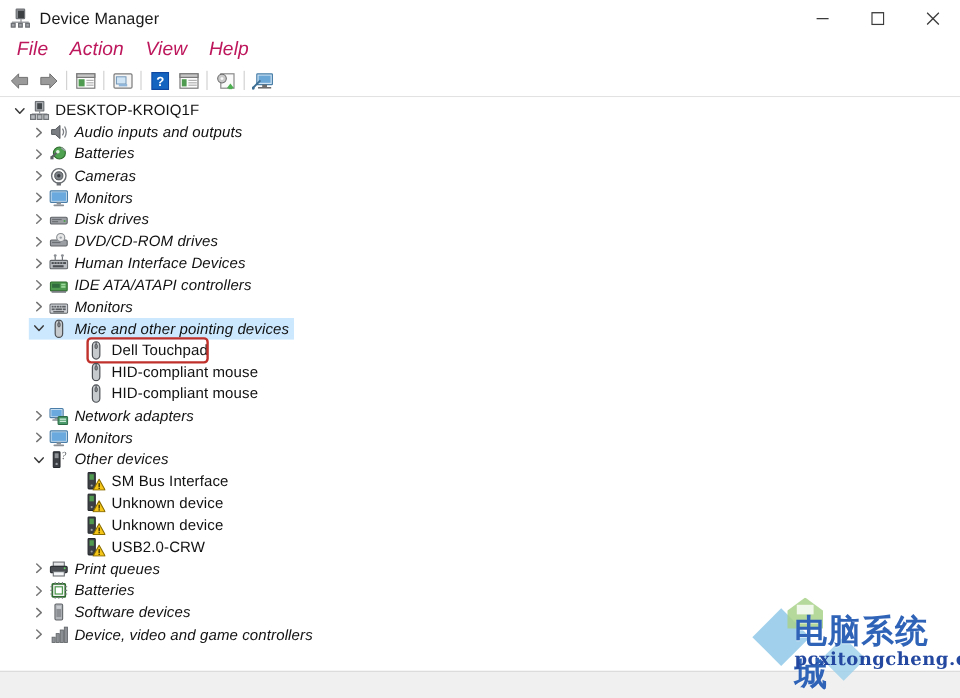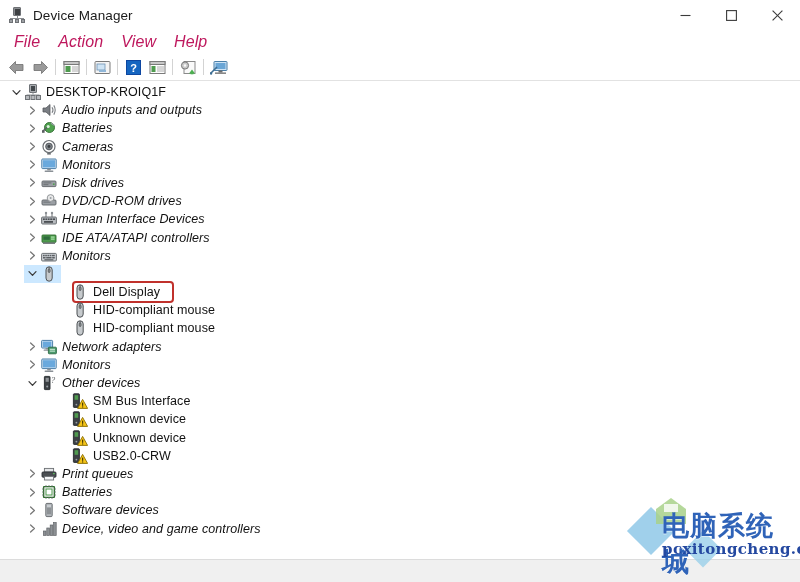--- a/index.html
+++ b/index.html
@@ -657,33 +657,34 @@
                 <path d="M1 2.6 L4.5 6.4 L8 2.6" fill="none" stroke="#3b3b3b" stroke-width="1.25" stroke-linecap="round" stroke-linejoin="round"></path>
               </svg>
             </span>
             <span class="dev-icon">
               <svg width="16" height="16" viewBox="0 0 16 16">
                 <rect x="5" y="0.8" width="6.2" height="14.4" rx="3.1" fill="#c6cacd" stroke="#4d5155" stroke-width="1"></rect>
                 <line x1="8.1" y1="1" x2="8.1" y2="6.4" stroke="#4d5155" stroke-width="0.9"></line>
                 <rect x="7.2" y="3" width="1.9" height="3.4" rx="0.9" fill="#8a8e92" stroke="#4d5155" stroke-width="0.7"></rect>
               </svg>
             </span>
+            <span class="dev-label">Mice and other pointing devices</span>
           </div>
         </div>
         <div class="row lvl2">
           <div class="rowhit">
             <span class="twisty"></span>
             <span class="dev-icon">
               <svg width="16" height="16" viewBox="0 0 16 16">
                 <rect x="5" y="0.8" width="6.2" height="14.4" rx="3.1" fill="#c6cacd" stroke="#4d5155" stroke-width="1"></rect>
                 <line x1="8.1" y1="1" x2="8.1" y2="6.4" stroke="#4d5155" stroke-width="0.9"></line>
                 <rect x="7.2" y="3" width="1.9" height="3.4" rx="0.9" fill="#8a8e92" stroke="#4d5155" stroke-width="0.7"></rect>
               </svg>
             </span>
-            <span class="dev-label">Dell Display</span>
+            <span class="dev-label">Dell Touchpad</span>
           </div>
           <div class="redbox" style="border-color: rgb(192, 49, 44); left: 72px; top: -2px; width: 102px; height: 22px;"></div>
         </div>
         <div class="row lvl2">
           <div class="rowhit">
             <span class="twisty"></span>
             <span class="dev-icon">
               <svg width="16" height="16" viewBox="0 0 16 16">
                 <rect x="5" y="0.8" width="6.2" height="14.4" rx="3.1" fill="#c6cacd" stroke="#4d5155" stroke-width="1"></rect>
                 <line x1="8.1" y1="1" x2="8.1" y2="6.4" stroke="#4d5155" stroke-width="0.9"></line>

